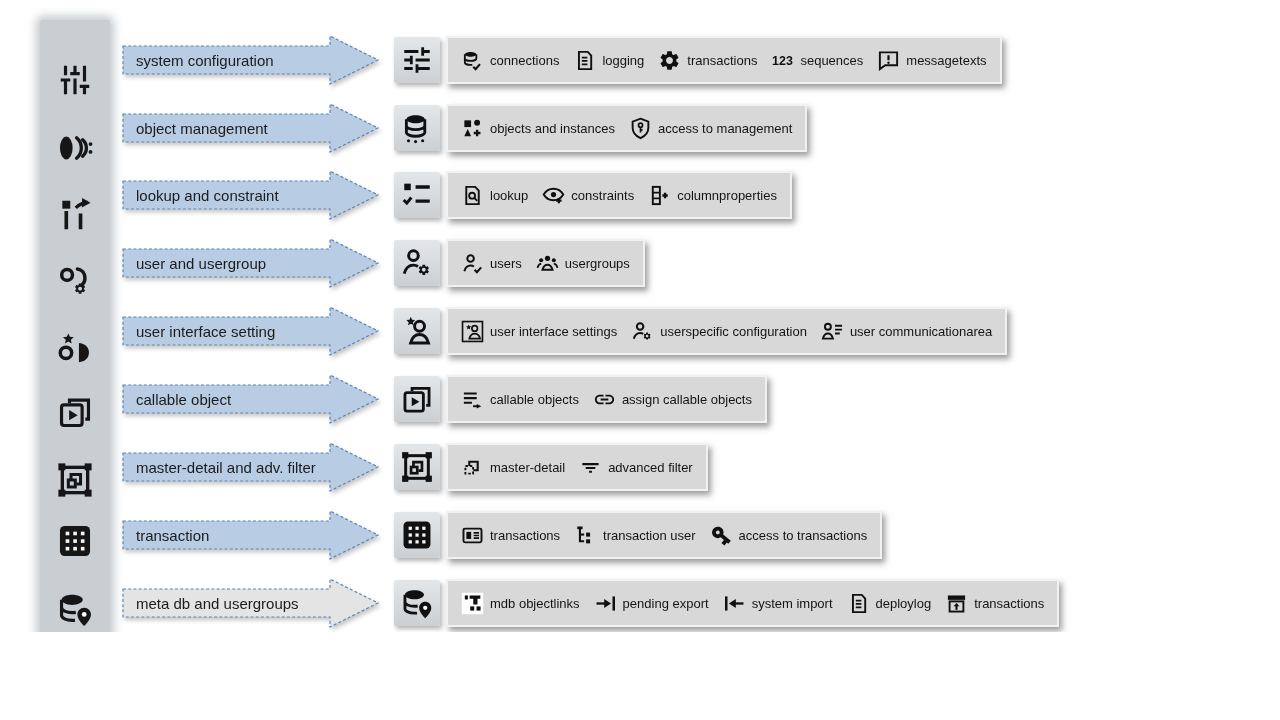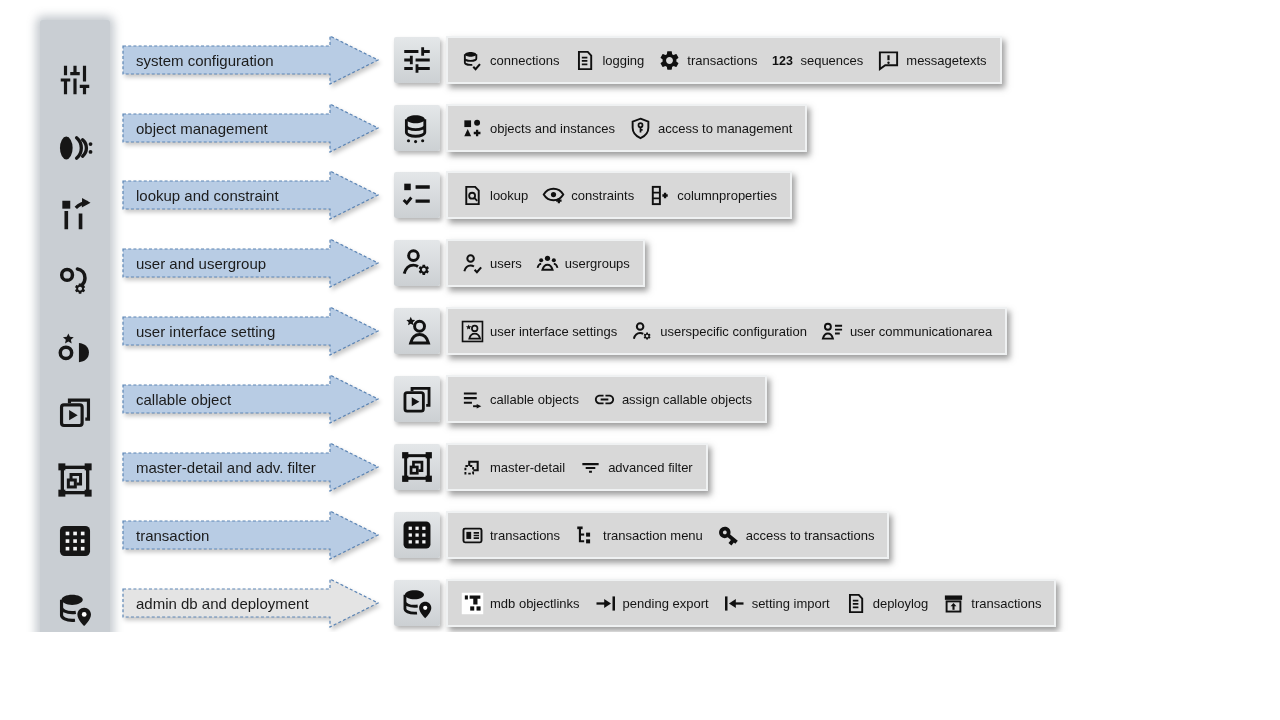--- a/index.html
+++ b/index.html
@@ -434,38 +434,38 @@
             <span class="item-label">transactions</span>
           </div>
           <div class="item">
             <svg viewBox="0 0 24 24">
               <path d="M6.2 4.5V18h4.4" stroke="currentColor" stroke-width="2.2" fill="none"></path>
               <path d="M6.2 11h4.4" stroke="currentColor" stroke-width="2.2"></path>
               <rect x="3.4" y="2.6" width="5.6" height="2.8" fill="currentColor"></rect>
               <rect x="12.6" y="9" width="4.2" height="4.2" fill="currentColor"></rect>
               <rect x="12.6" y="16" width="4.2" height="4.2" fill="currentColor"></rect>
             </svg>
-            <span class="item-label">transaction menu</span>
+            <span class="item-label">transaction user</span>
           </div>
           <div class="item">
             <svg viewBox="0 0 24 24">
               <g transform="rotate(40 12 12)">
                 <path d="M12.65 10C11.83 7.67 9.61 6 7 6c-3.31 0-6 2.69-6 6s2.69 6 6 6c2.61 0 4.83-1.67 5.65-4H17v4h4v-4h2v-4H12.65zM7 14c-1.1 0-2-.9-2-2s.9-2 2-2 2 .9 2 2-.9 2-2 2z" fill="currentColor"></path>
               </g>
             </svg>
             <span class="item-label">access to transactions</span>
           </div>
         </div>
      </div>
       <div class="row" style="top:603px">
        <div class="arrow gray">
          <svg viewBox="0 0 258 52">
             <polygon points="1,12 208,12 208,2 256,26 208,50 208,40 1,40"></polygon>
           </svg>
-         <span class="arrow-label">admin db and deployment</span>
+         <span class="arrow-label">meta db and usergroups</span>
        </div>
        <div class="cat-box">
           <svg viewBox="0 0 24 24">
             <path d="M3.5 6.2c0-1.8 3-3.2 6.7-3.2s6.7 1.4 6.7 3.2-3 3.2-6.7 3.2-6.7-1.4-6.7-3.2z" fill="currentColor"></path>
             <path d="M3.5 6.2v4.9c0 1.8 3 3.2 6.7 3.2.8 0 1.6-.06 2.3-.18M3.5 11.1v4.9c0 1.8 3 3.2 6.7 3.2.6 0 1.2-.03 1.8-.1" stroke="currentColor" stroke-width="2" fill="none"></path>
             <path d="M17.8 11.2c-2.4 0-4.3 1.9-4.3 4.3 0 3.2 4.3 7.3 4.3 7.3s4.3-4.1 4.3-7.3c0-2.4-1.9-4.3-4.3-4.3z" fill="currentColor"></path>
             <circle cx="17.8" cy="15.4" r="1.5" fill="#fff"></circle>
           </svg>
         </div>
        <div class="panel">
@@ -486,21 +486,21 @@
               <path d="M20.6 4.6v14.8" stroke="currentColor" stroke-width="2.6"></path>
             </svg>
             <span class="item-label">pending export</span>
           </div>
           <div class="item">
             <svg viewBox="0 0 24 24">
               <path d="M3.4 4.6v14.8" stroke="currentColor" stroke-width="2.6"></path>
               <path d="M21.4 12h-11" stroke="currentColor" stroke-width="2.4"></path>
               <path d="M13.4 7.4L6.2 12l7.2 4.6z" fill="currentColor"></path>
             </svg>
-            <span class="item-label">setting import</span>
+            <span class="item-label">system import</span>
           </div>
           <div class="item">
             <svg viewBox="0 0 24 24">
               <path d="M6.2 3h9.2l3.6 3.8V21H6.2z" stroke="currentColor" stroke-width="2" fill="none"></path>
               <path d="M9.2 9h5.8M9.2 12.5h5.8M9.2 16h5.8" stroke="currentColor" stroke-width="1.8"></path>
             </svg>
             <span class="item-label">deploylog</span>
           </div>
           <div class="item">
             <svg viewBox="0 0 24 24">

